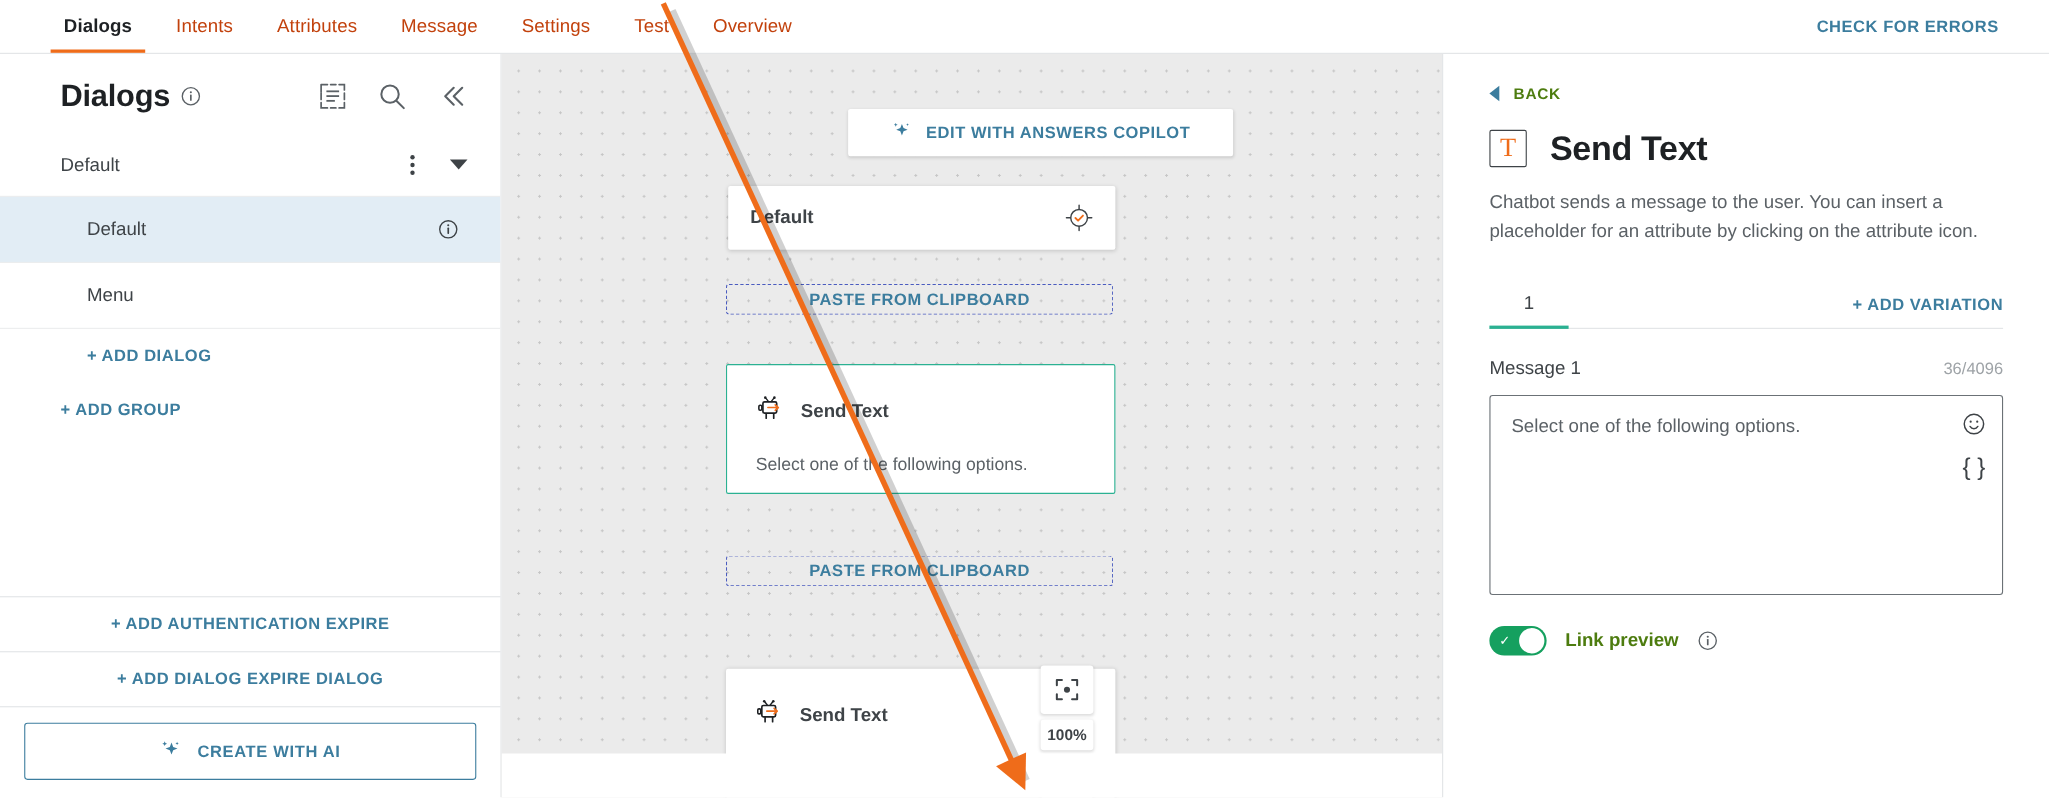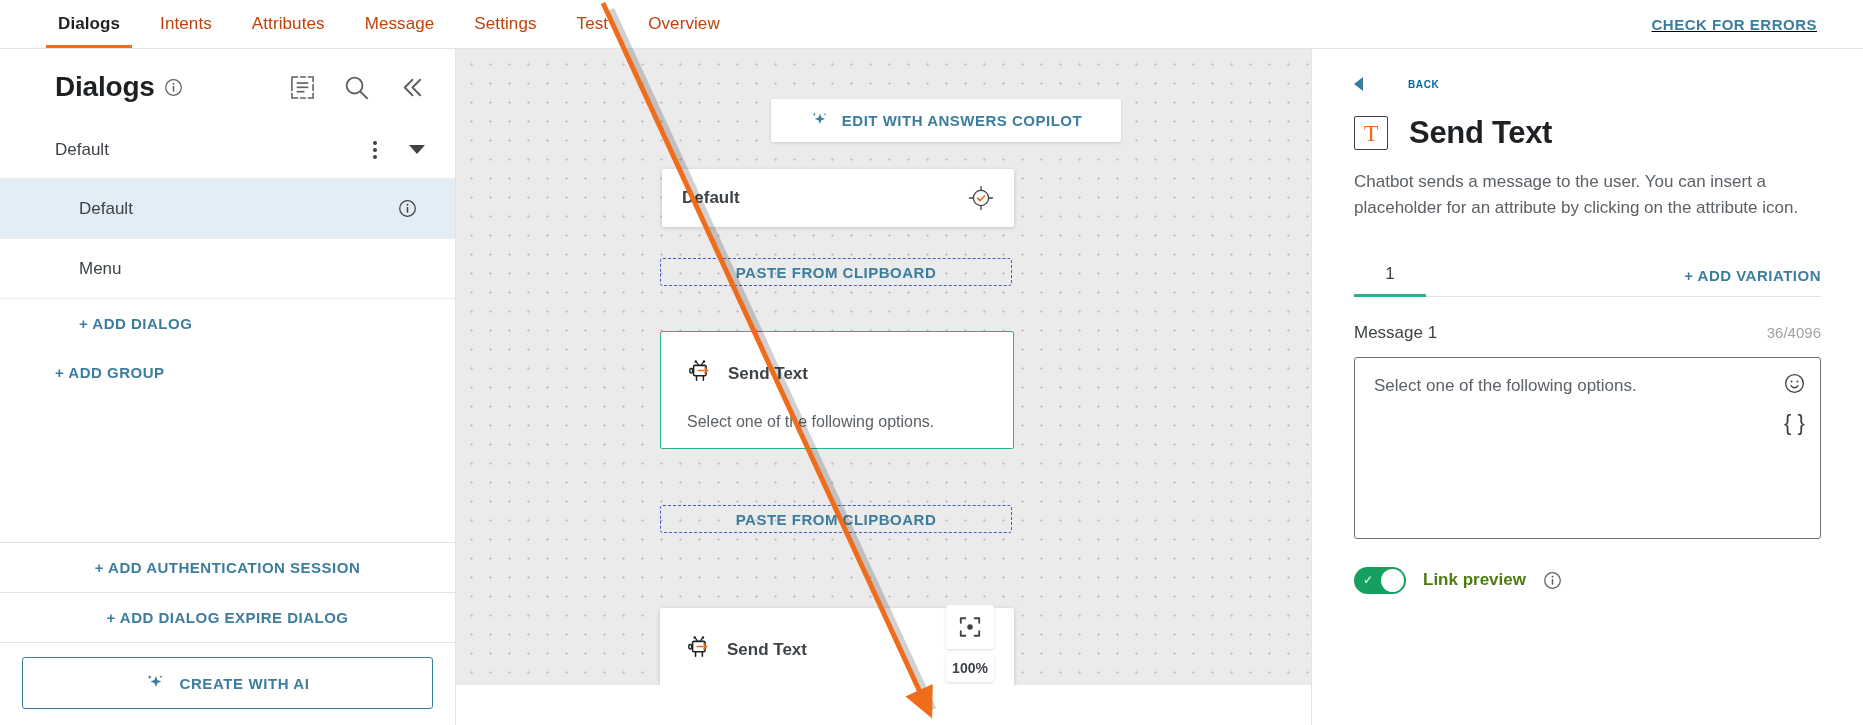--- a/index.html
+++ b/index.html
@@ -29,21 +29,21 @@
     cursor: pointer;
     position: relative;
     letter-spacing: .1px;
   }
   .tab.active { color: #1e2124; font-weight: bold; }
   .tab.active:after {
     content: ""; position: absolute; left: 8px; right: 8px; bottom: 0;
     height: 3px; background: #ef6c1a;
   }
   .topnav-right {
-    margin-left: auto; display: flex; align-items: center; padding-right: 46px; text-decoration: underline;
+    margin-left: auto; display: flex; align-items: center; padding-right: 46px;
   }
   .check-errors {
     font-size: 15px; font-weight: bold; color: #3c7d9e;
     letter-spacing: .5px; cursor: pointer;
   }
 
   
   .body { flex: 1; display: flex; min-height: 0; position: relative; }
 
   
@@ -173,21 +173,21 @@
 
   
   .rpanel {
     width: 552px; min-width: 552px; background: #fff;
     border-left: 1px solid #e2e4e6;
     padding: 28px 42px 0 42px;
     display: flex; flex-direction: column;
   }
   .back-row { display: flex; align-items: center; gap: 13px; cursor: pointer; }
   .back-tri { width: 0; height: 0; border-top: 7px solid transparent; border-bottom: 7px solid transparent; border-right: 9px solid #3c7d9e; }
-  .back-lbl { font-size: 10px; font-weight: bold; color: #0369a1; letter-spacing: .6px; margin-left: 32px; }
+  .back-lbl { font-size: 14px; font-weight: bold; color: #4d7c0f; letter-spacing: .6px; }
 
   .rp-title-row { display: flex; align-items: center; gap: 21px; margin-top: 24px; }
   .t-icon { width: 34px; height: 34px; border: 1.6px solid #3e4347; border-radius: 2px; display: flex; align-items: center; justify-content: center; }
   .t-icon span { font-family: "Liberation Serif", serif; font-size: 24px; color: #ef6c1a; line-height: 1; }
   .rp-title { font-size: 31px; font-weight: bold; color: #1e2124; letter-spacing: -.3px; }
 
   .rp-desc { margin-top: 18px; font-size: 17px; line-height: 1.55; color: #5b6166; max-width: 505px; }
 
   .var-bar { margin-top: 34px; display: flex; align-items: flex-end; border-bottom: 1px solid #e2e4e6; }
   .var-tab {
@@ -313,21 +313,21 @@
 
         <div class="dialog-row">
           <span>Menu</span>
         </div>
 
         <div class="sb-link-row">+ ADD DIALOG</div>
         <div class="sb-link-row grp">+ ADD GROUP</div>
       </div>
 
       <div class="sb-bottom">
-        <div class="sb-bottom-btn">+ ADD AUTHENTICATION SESSION</div>
+        <div class="sb-bottom-btn">+ ADD AUTHENTICATION EXPIRE</div>
         <div class="sb-bottom-btn">+ ADD DIALOG EXPIRE DIALOG</div>
         <div class="create-ai-wrap">
           <div class="create-ai">
             <span>
               <svg width="20" height="20" viewBox="0 0 22 22" fill="#3c7d9e">
                 <path d="M12 4.5l1.7 4.3 4.3 1.7-4.3 1.7L12 16.5l-1.7-4.3-4.3-1.7 4.3-1.7z"></path>
                 <path d="M5.2 3.2l.7 1.7 1.7.7-1.7.7-.7 1.7-.7-1.7-1.7-.7 1.7-.7z"></path>
                 <path d="M17.6 3.6l.5 1.2 1.2.5-1.2.5-.5 1.2-.5-1.2-1.2-.5 1.2-.5z"></path>
               </svg>
             </span>

